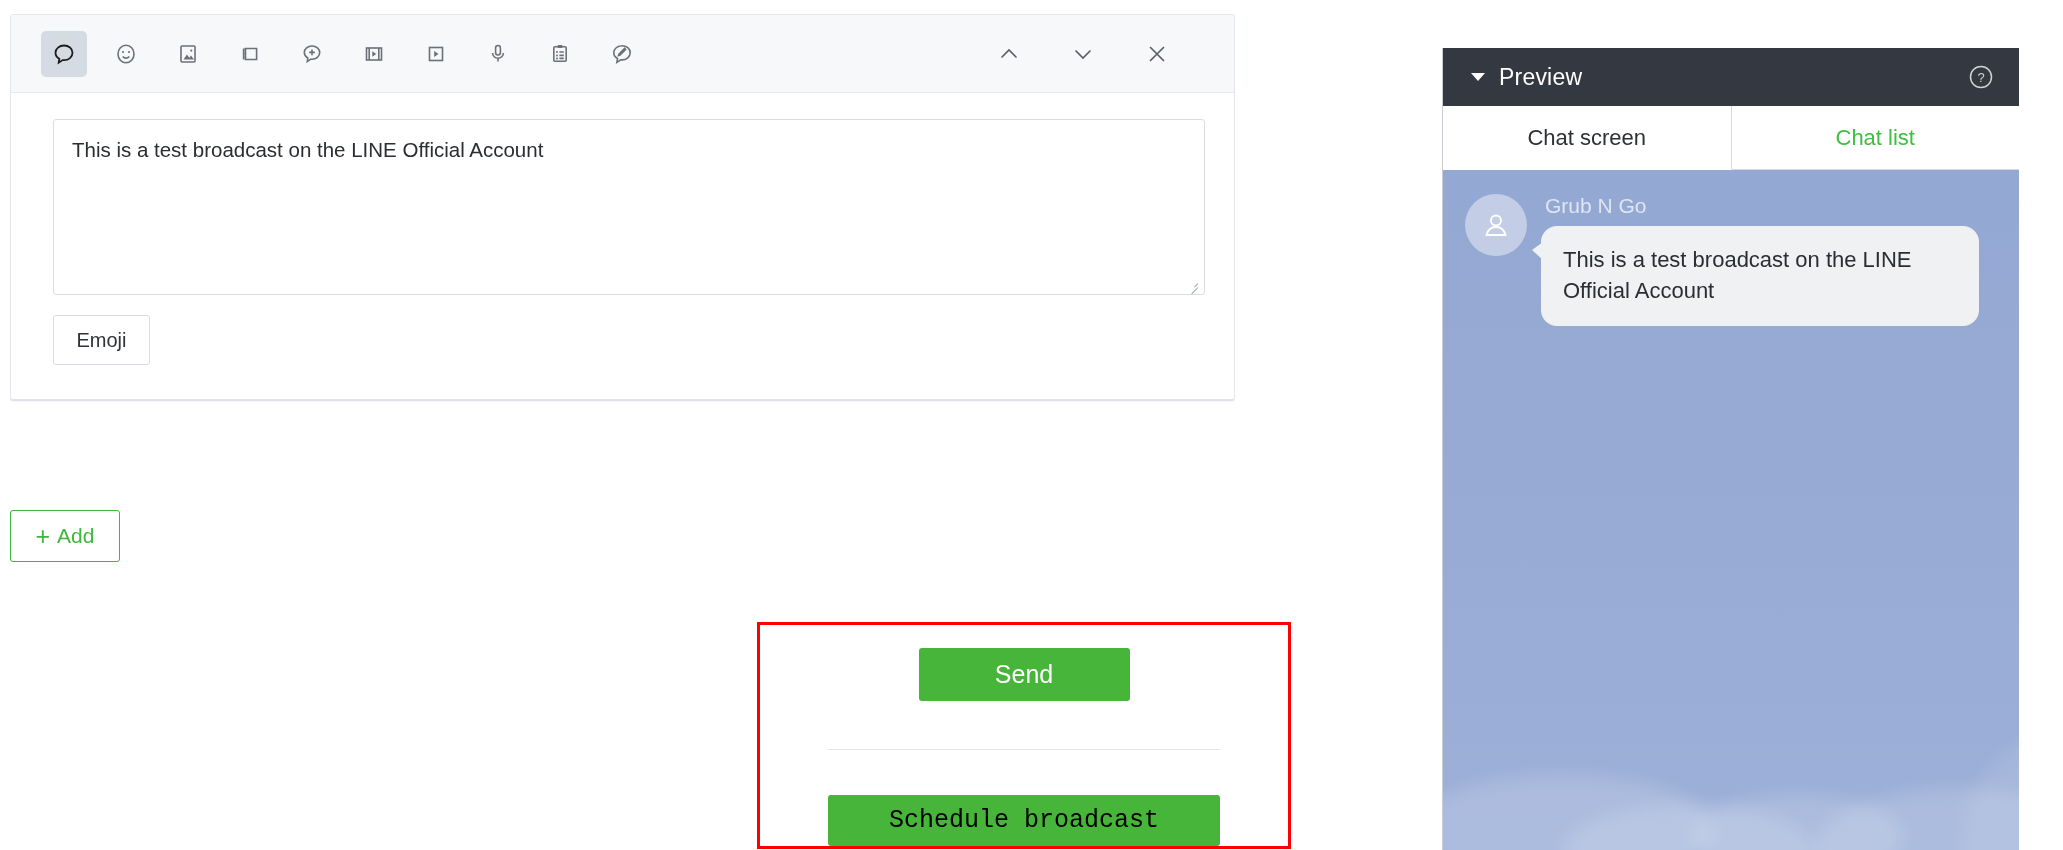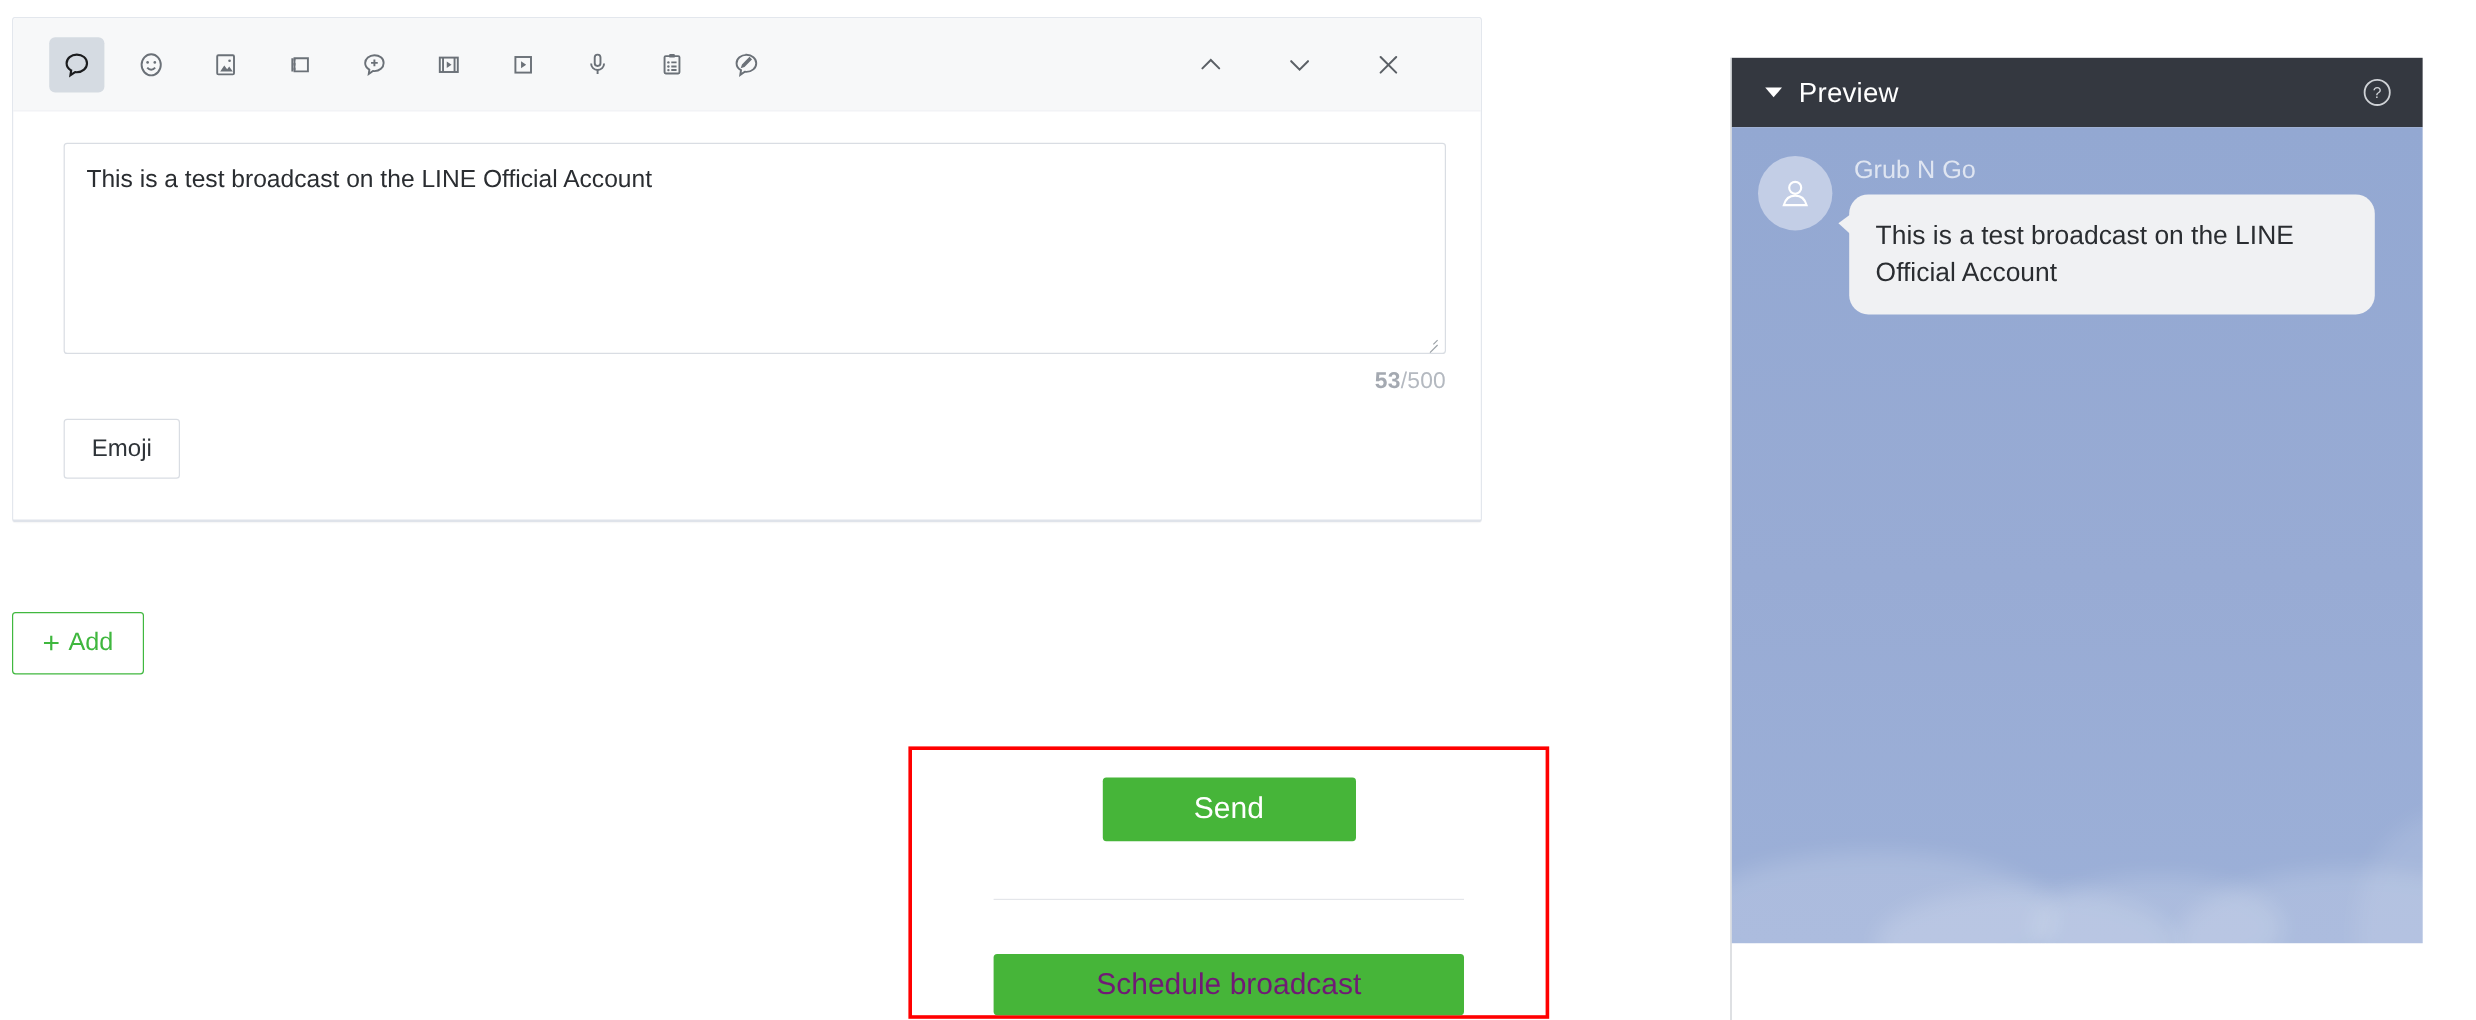--- a/index.html
+++ b/index.html
@@ -133,22 +133,22 @@
     font-family: "Liberation Sans", sans-serif;
     font-size: 25px;
     cursor: pointer;
   }
   .act-divider { width: 392px; height: 2px; background: #e4e6ea; margin-top: 20px; }
   .schedule-btn {
     margin-top: 17px;
     width: 392px; height: 65px;
     background: #46b539;
     border: none; border-radius: 3px;
-    color: #701a75;
-    font-family: Liberation Sans, sans-serif;
+    color: #000000;
+    font-family: Liberation Mono, monospace;
     font-size: 25px;
     cursor: pointer;
   }
 
   
   .preview-panel {
     position: absolute;
     left: 1442px; top: 48px;
     width: 577px; height: 802px;
     background: #fff;
@@ -371,23 +371,20 @@
 
       <div class="msg-body">
         <div class="ta-wrap">
           <textarea class="msg-input" placeholder="Enter text" style="">This is a test broadcast on the LINE Official Account</textarea>
           <span class="resize-grip">
               <i></i>
               <i></i>
             </span>
         </div>
 
-        <div class="counter">
-          <b>53</b><span>/</span><span>500</span>
-        </div>
 
         <button class="emoji-btn">Emoji</button>
       </div>
 
     </div>
   </div>
 
   <button class="add-btn">
     <span class="plus">+</span>
     <span>Add</span>
@@ -405,20 +402,24 @@
       <span class="pv-caret"></span>
       <span class="pv-title">Preview</span>
       <span class="pv-help">
         <svg width="28" height="28" viewBox="0 0 28 28">
           <circle cx="14" cy="14" r="10.5" fill="none" stroke="#cfd2d6" stroke-width="1.5"></circle>
           <text x="14" y="19" text-anchor="middle" font-family="Liberation Sans, sans-serif" font-size="13" fill="#cfd2d6">?</text>
         </svg>
       </span>
     </div>
 
+    <div class="pv-tabs">
+      <div class="pv-tab active">Chat screen</div>
+      <div class="pv-tab inactive">Chat list</div>
+    </div>
 
     <div class="pv-chat">
       <span class="cloud c1"></span>
       <span class="cloud c2"></span>
       <span class="cloud c3"></span>
       <span class="cloud c4"></span>
       <span class="cloud c5"></span>
 
       <div class="msg-row">
         <div class="avatar">

